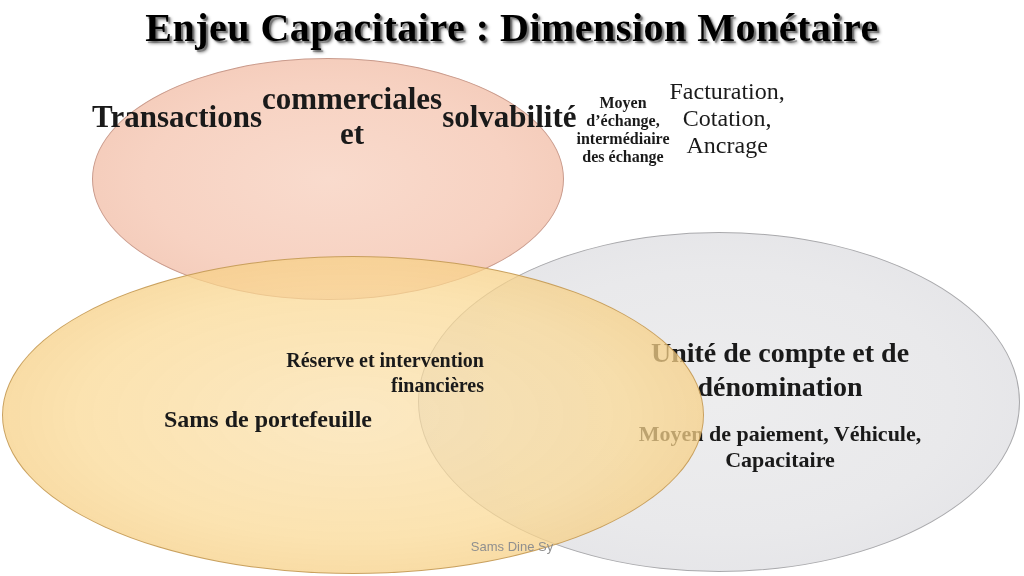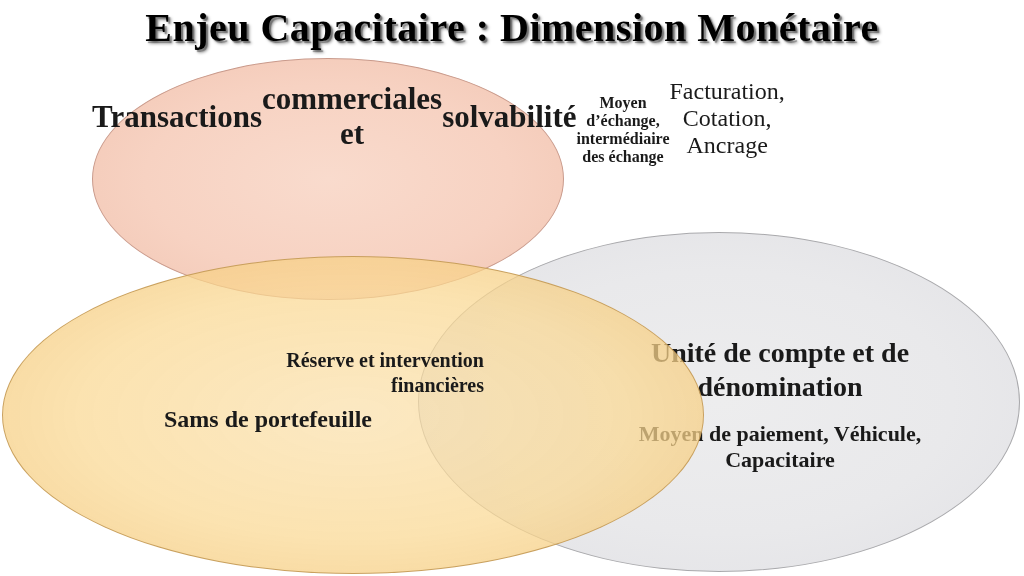--- a/index.html
+++ b/index.html
@@ -128,14 +128,15 @@
       <div class="unite-detail-line">Capacitaire</div>
     </div>
   </div>
 
   <div class="txt reserve-text">
     <div class="reserve-title-line">Réserve et intervention</div>
     <div class="reserve-title-line">financières</div>
     <div class="reserve-detail">Sams de portefeuille</div>
   </div>
 
+  <div class="watermark">Sams Dine Sy</div>
 
 </div>
 
 </body></html>

